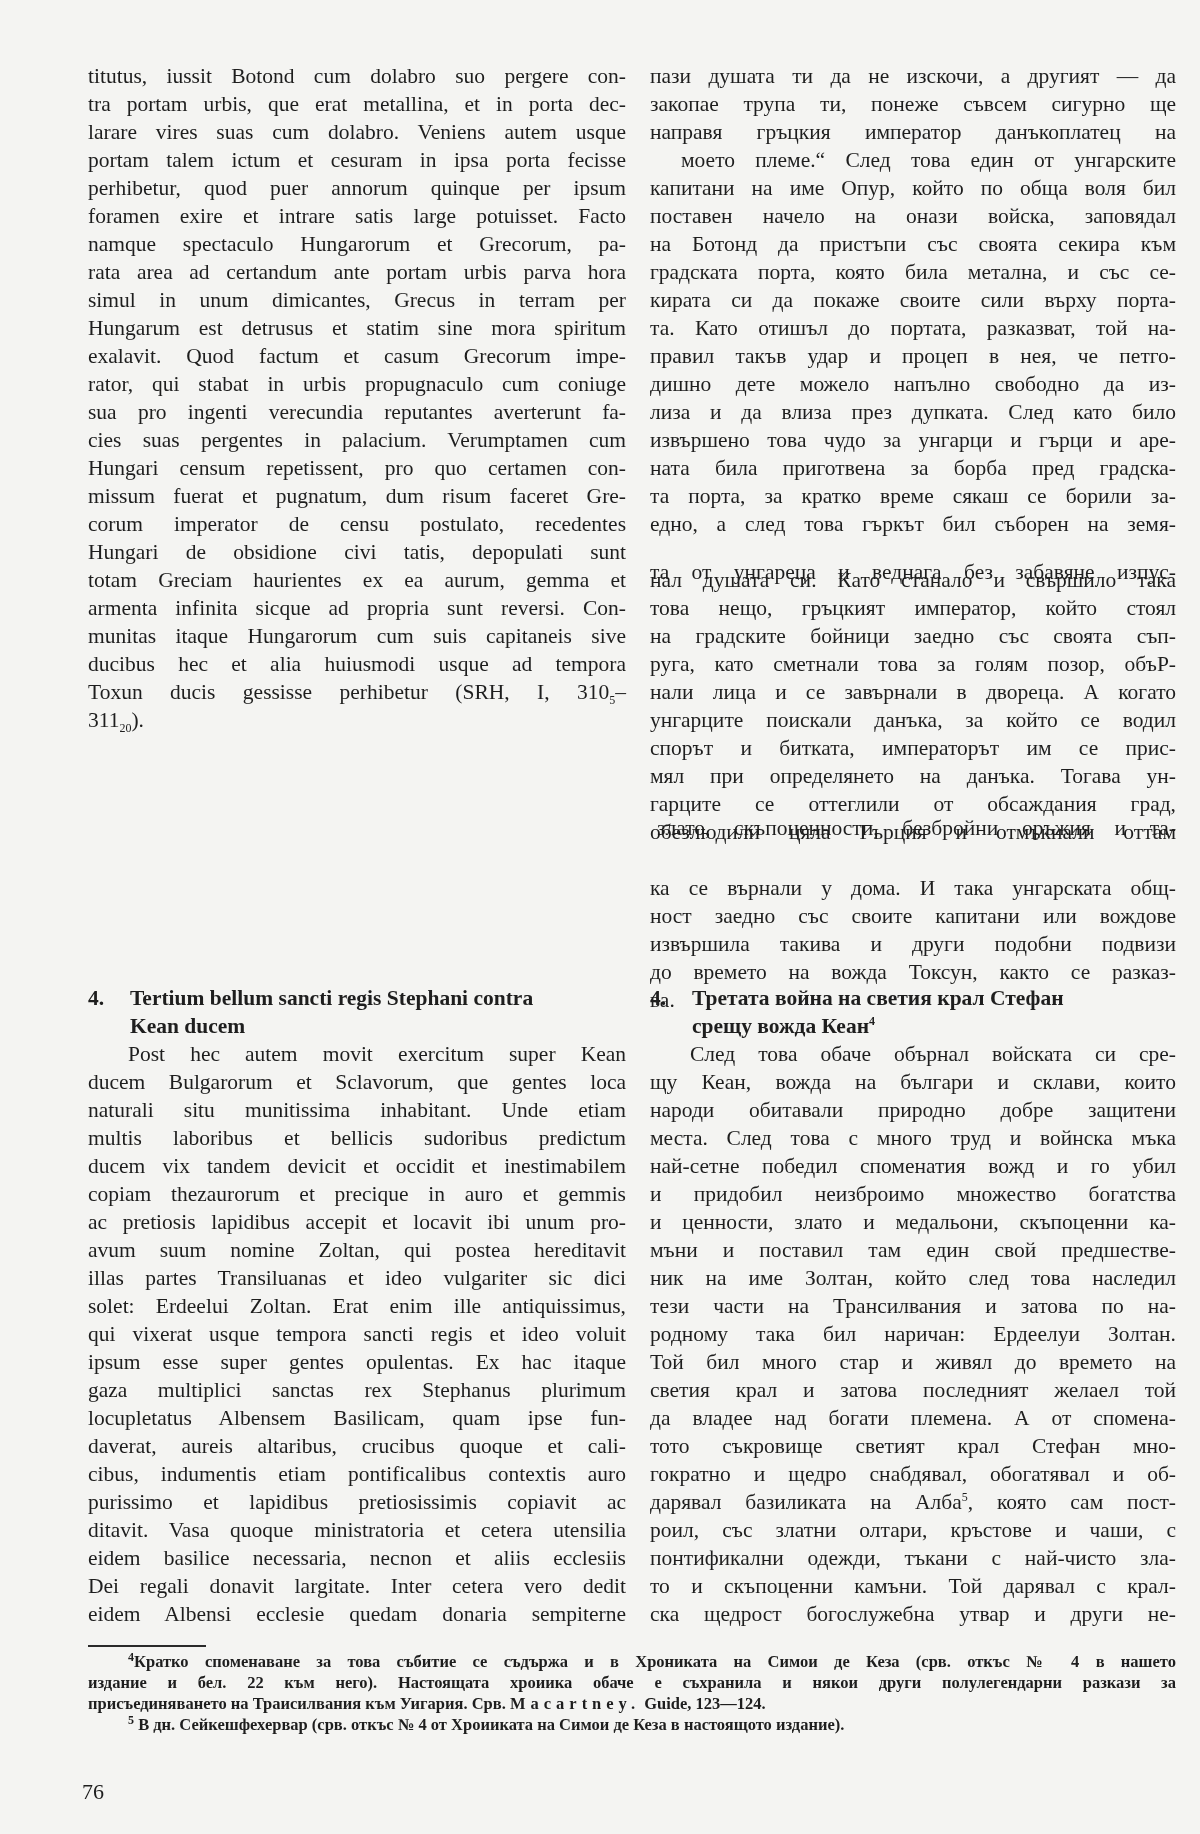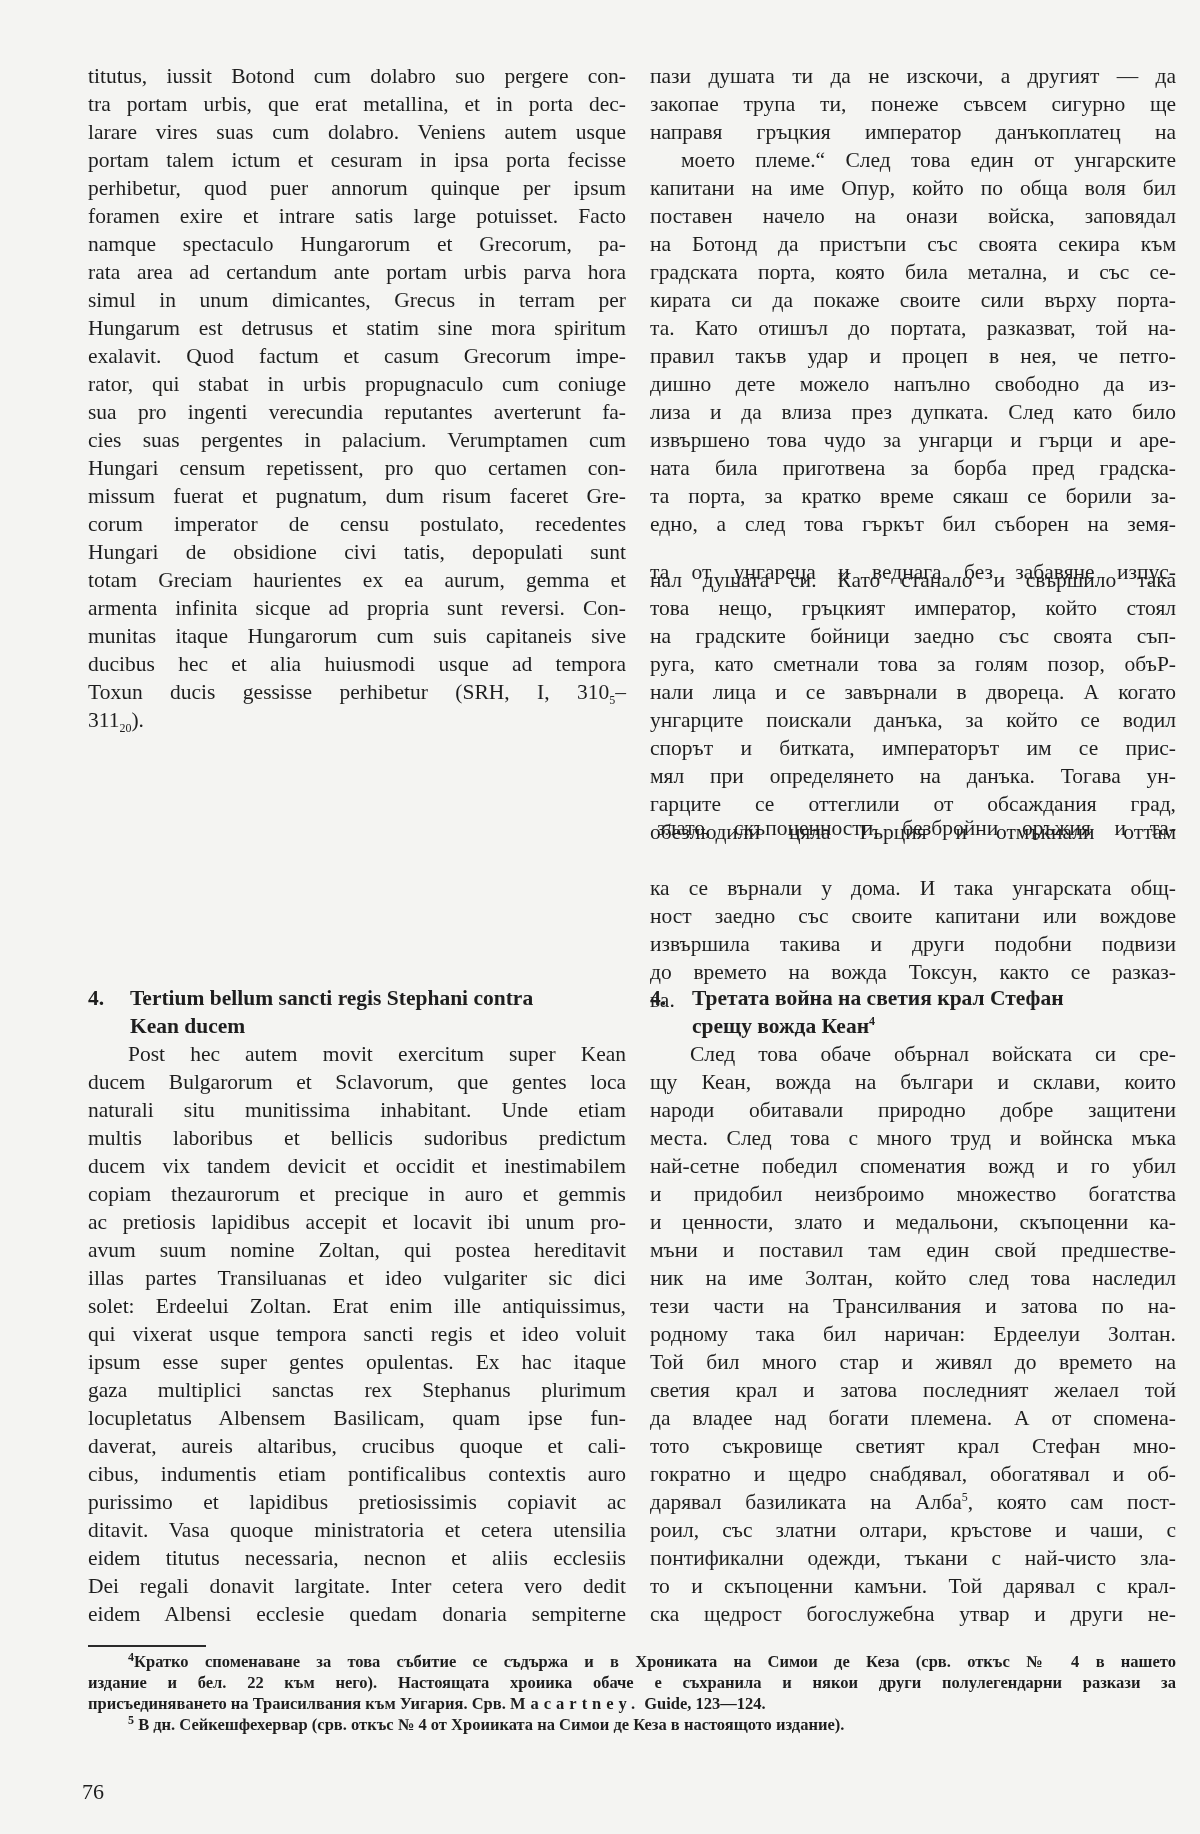--- a/index.html
+++ b/index.html
@@ -93,21 +93,21 @@
         <div class="line" style="top: 1202px;">illas partes Transiluanas et ideo vulgariter sic dici</div>
         <div class="line" style="top: 1230px;">solet: Erdeelui Zoltan. Erat enim ille antiquissimus,</div>
         <div class="line" style="top: 1258px;">qui vixerat usque tempora sancti regis et ideo voluit</div>
         <div class="line" style="top: 1286px;">ipsum esse super gentes opulentas. Ex hac itaque</div>
         <div class="line" style="top: 1314px;">gaza multiplici sanctas rex Stephanus plurimum</div>
         <div class="line" style="top: 1342px;">locupletatus Albensem Basilicam, quam ipse fun-</div>
         <div class="line" style="top: 1370px;">daverat, aureis altaribus, crucibus quoque et cali-</div>
         <div class="line" style="top: 1398px;">cibus, indumentis etiam pontificalibus contextis auro</div>
         <div class="line" style="top: 1426px;">purissimo et lapidibus pretiosissimis copiavit ac</div>
         <div class="line" style="top: 1454px;">ditavit. Vasa quoque ministratoria et cetera utensilia</div>
-        <div class="line" style="top: 1482px;">eidem titutus necessaria, necnon et aliis ecclesiis</div>
+        <div class="line" style="top: 1482px;">eidem basilice necessaria, necnon et aliis ecclesiis</div>
         <div class="line" style="top: 1510px;">Dei regali donavit largitate. Inter cetera vero dedit</div>
         <div class="line" style="top: 1538px;">eidem Albensi ecclesie quedam donaria sempiterne</div>
       </div>
   </div>
 
   <div class="col col-right" style="top:62px;">
     <div id="right-p1">
         <div class="line" style="top: 0px;">пази душата ти да не изскочи, а другият — да</div>
         <div class="line" style="top: 28px;">закопае трупа ти, понеже съвсем сигурно ще</div>
         <div class="line" style="top: 56px;">направя гръцкия император данъкоплатец на</div>

